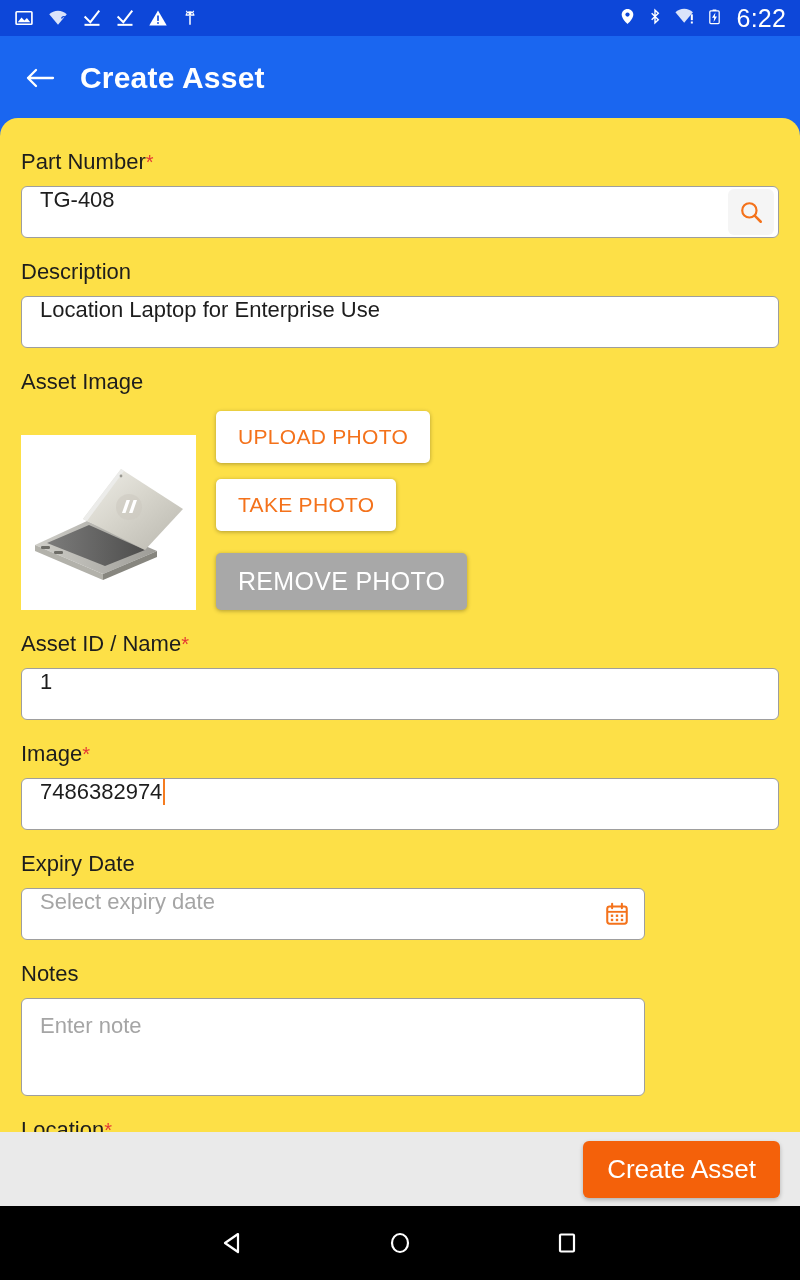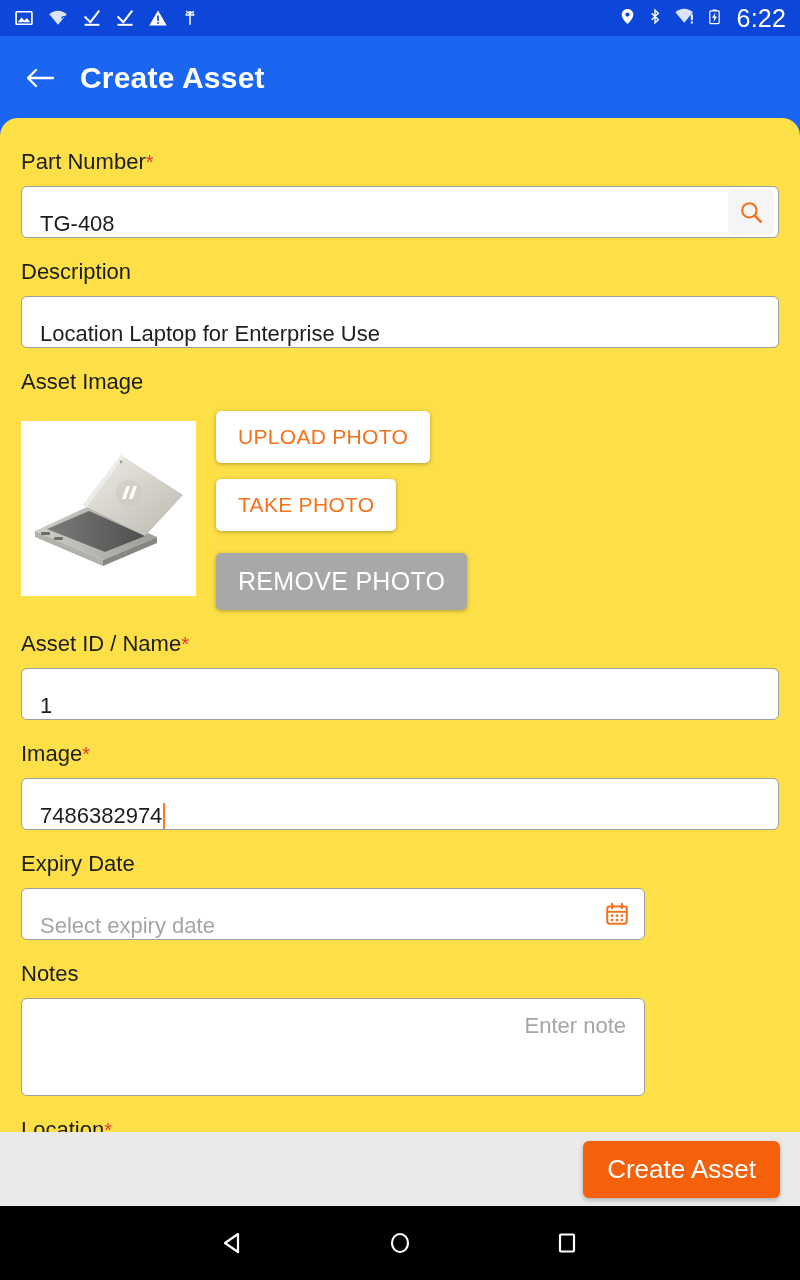--- a/index.html
+++ b/index.html
@@ -74,21 +74,21 @@
   }
   .req { color: #e53935; font-size: 20px; }
 
   .input-box {
     position: relative;
     height: 52px;
     border: 1px solid #9e9e9e;
     border-radius: 6px;
     background: #ffffff;
     display: flex;
-    align-items: flex-end;
+    align-items: flex-start;
     padding: 0 18px;
   }
   .input-box .value {
     font-size: 22px;
     color: #1d1d1d;
   }
   .input-box .placeholder {
     font-size: 22px;
     color: #a5a5a5;
   }
@@ -106,21 +106,21 @@
     width: 46px; height: 46px;
     border-radius: 6px;
     background: #f5f5f5;
     display: flex; align-items: center; justify-content: center;
     cursor: pointer;
   }
   .icon-btn.plain { background: transparent; }
   .gap-md { height: 22px; }
 
   
-  .photo-row { display: flex; align-items: center; }
+  .photo-row { display: flex; align-items: flex-end; }
   .thumb {
     width: 175px; height: 175px;
     background: #ffffff;
     flex-shrink: 0;
     display: flex; align-items: center; justify-content: center;
   }
   .photo-buttons {
     margin-left: 20px;
     display: flex; flex-direction: column; gap: 16px;
     padding-top: 4px;
@@ -152,21 +152,20 @@
     letter-spacing: 0.3px;
     margin-top: 6px;
   }
 
   .textarea-box {
     height: 98px;
     border: 1px solid #9e9e9e;
     border-radius: 6px;
     background: #ffffff;
     padding: 14px 18px;
-    text-align: right;
   }
   .textarea-box .placeholder { font-size: 22px; color: #a5a5a5; }
 
   .w-narrow { width: 624px; }
   .w-full   { width: 758px; }
 
   
   .bottom-bar {
     position: absolute;
     left: 0; bottom: 74px;

